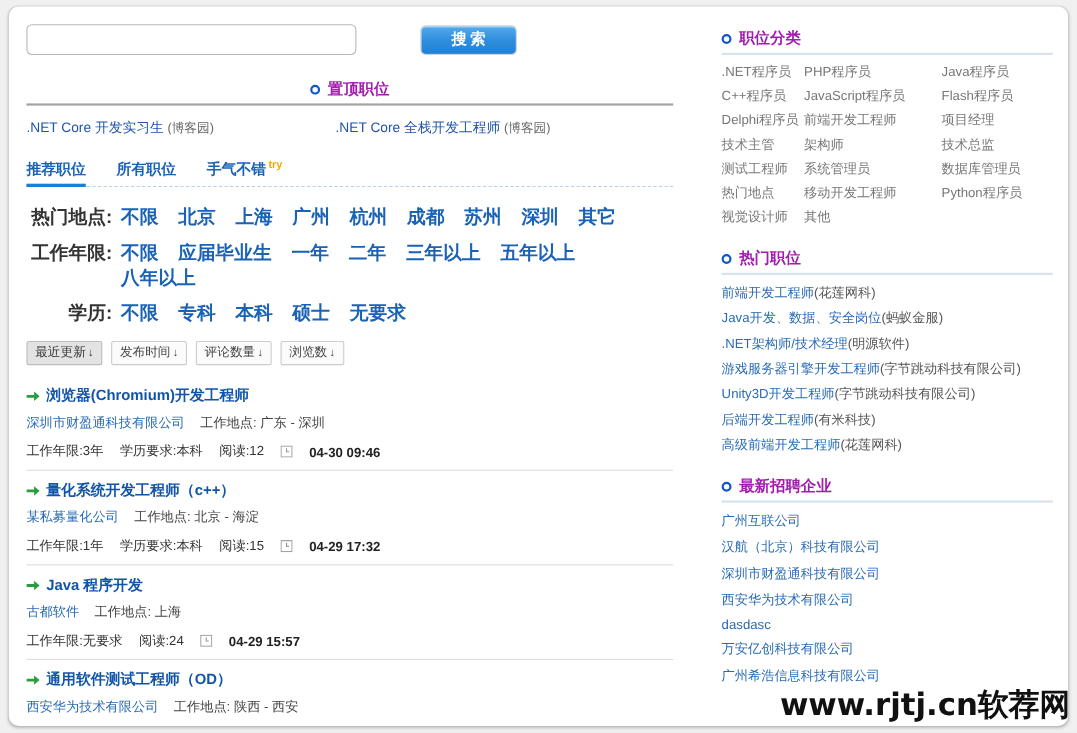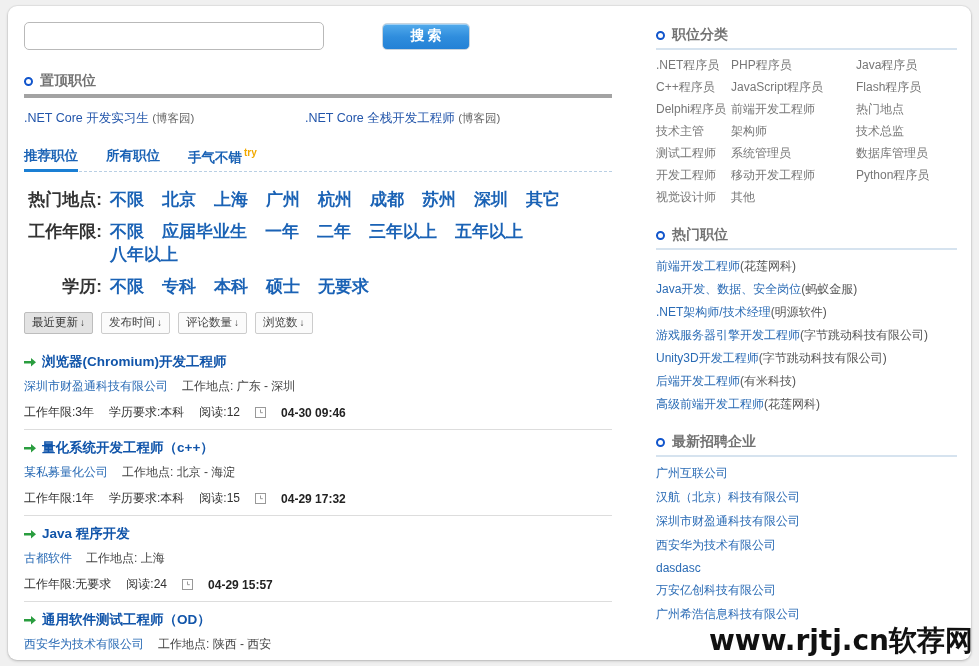--- a/index.html
+++ b/index.html
@@ -62,34 +62,35 @@
     box-shadow: inset 0 1px 0 rgba(255,255,255,0.45);
     font-family: "Liberation Sans", sans-serif;
     padding: 0;
   }
 
   
   .sec-head {
     display: flex; align-items: center;
     gap: 7px;
     padding-bottom: 4px;
-    border-bottom: 4px solid #a3a3a3;
+    border-bottom: 2px solid #a3a3a3;
+    justify-content: center;
   }
   .bullet {
     width: 9px; height: 9px;
     border-radius: 50%;
     border: 2.5px solid #1155cc;
     background: #ffffff;
     flex: none;
     display: inline-block;
   }
   .sec-title {
     font-size: 14px;
     font-weight: bold;
-    color: #737373;
+    color: #a21caf;
   }
   .left-sec-head { margin-top: 22px; width: 588px; }
 
   
   .pinned {
     margin-top: 12px;
     width: 588px;
     display: flex;
     font-size: 12.5px;
   }
@@ -456,28 +457,28 @@
           </div>
           <div class="cat-grid">
             <a class="cat-link">.NET程序员</a>
             <a class="cat-link">PHP程序员</a>
             <a class="cat-link">Java程序员</a>
             <a class="cat-link">C++程序员</a>
             <a class="cat-link">JavaScript程序员</a>
             <a class="cat-link">Flash程序员</a>
             <a class="cat-link">Delphi程序员</a>
             <a class="cat-link">前端开发工程师</a>
-            <a class="cat-link">热门地点</a>
+            <a class="cat-link">项目经理</a>
             <a class="cat-link">技术主管</a>
             <a class="cat-link">架构师</a>
             <a class="cat-link">技术总监</a>
             <a class="cat-link">测试工程师</a>
             <a class="cat-link">系统管理员</a>
             <a class="cat-link">数据库管理员</a>
-            <a class="cat-link">开发工程师</a>
+            <a class="cat-link">热门地点</a>
             <a class="cat-link">移动开发工程师</a>
             <a class="cat-link">Python程序员</a>
             <a class="cat-link">视觉设计师</a>
             <a class="cat-link">其他</a>
           </div>
         </div>
 
         <div class="right-sec mt20">
           <div class="right-sec-head">
             <span class="bullet"></span>

